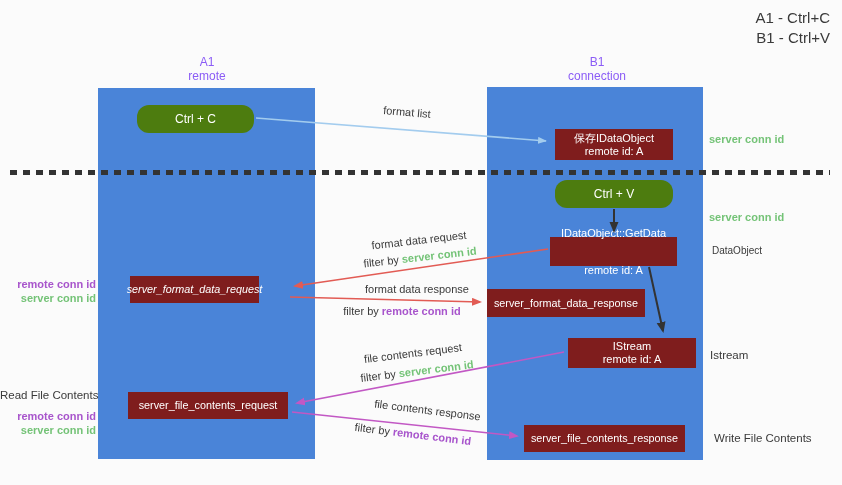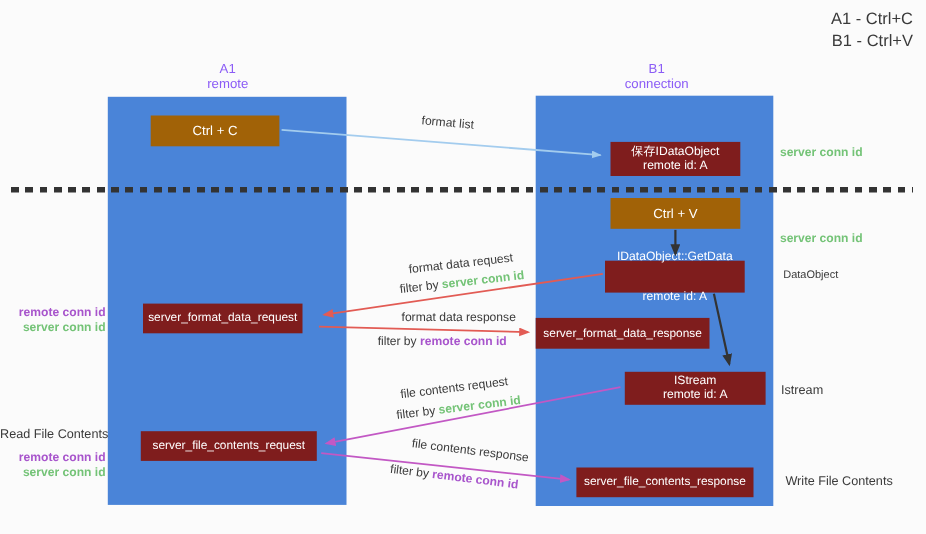--- a/index.html
+++ b/index.html
@@ -9,21 +9,21 @@
     font-family:"Liberation Sans", sans-serif; color:#3c3c3c; overflow:hidden;
   }
   .title { position:absolute; top:8px; left:0; width:830px; text-align:right;
            font-size:15px; line-height:20px; color:#3a3a3a; }
   .col-header { position:absolute; width:140px; text-align:center; font-size:12px; line-height:14px; color:#8b5cf6; }
   .column { position:absolute; background:#4a84d8; }
   .dots { position:absolute; left:10px; top:170px; width:820px; height:5px;
           background:repeating-linear-gradient(to right, #333 0 7px, transparent 7px 13px); }
   .node { position:absolute; display:flex; flex-direction:column; align-items:center;
           justify-content:center; color:#fff; text-align:center; font-size:11px; line-height:13px; }
-  .node.green { background:#a16207; font-size:12px; }
+  .node.green { background:#4d7c0f; font-size:12px;border-radius:12px; }
   .node.orange { background:#7f1d1d; }
   .node.small { font-size:10.8px; }
   .lbl { position:absolute; font-size:11px; white-space:nowrap; color:#3a3a3a; }
   .lbl.center { text-align:center; }
   .green-t { color:#74c377; font-weight:bold; }
   .purple-t { color:#a855cc; font-weight:bold; }
   .right-align { text-align:right; }
   svg.arrows { position:absolute; left:0; top:0; pointer-events:none; }
 </style>
 </head>
@@ -61,21 +61,21 @@
 
   <div class="node green" style="left:555px; top:180px; width:118px; height:28px;text-align:center;">
     <span>Ctrl + V</span>
   </div>
 
   <div class="node orange" style="left:550px; top:237px; width:127px; height:29px;gap:24px;">
     <span>IDataObject::GetData</span>
     <span>remote id: A</span>
   </div>
 
-  <div class="node orange small" style="left:130px; top:276px; width:145px; height:27px;">
+  <div class="node orange small" style="left:130px; top:276px; width:129px; height:27px;font-style:italic;">
     <span>server_format_data_request</span>
   </div>
 
   <div class="node orange small" style="left:487px; top:289px; width:158px; height:28px;">
     <span>server_format_data_response</span>
   </div>
 
   <div class="node orange" style="left:568px; top:338px; width:128px; height:30px;">
     <span>IStream</span>
     <span>remote id: A</span>

